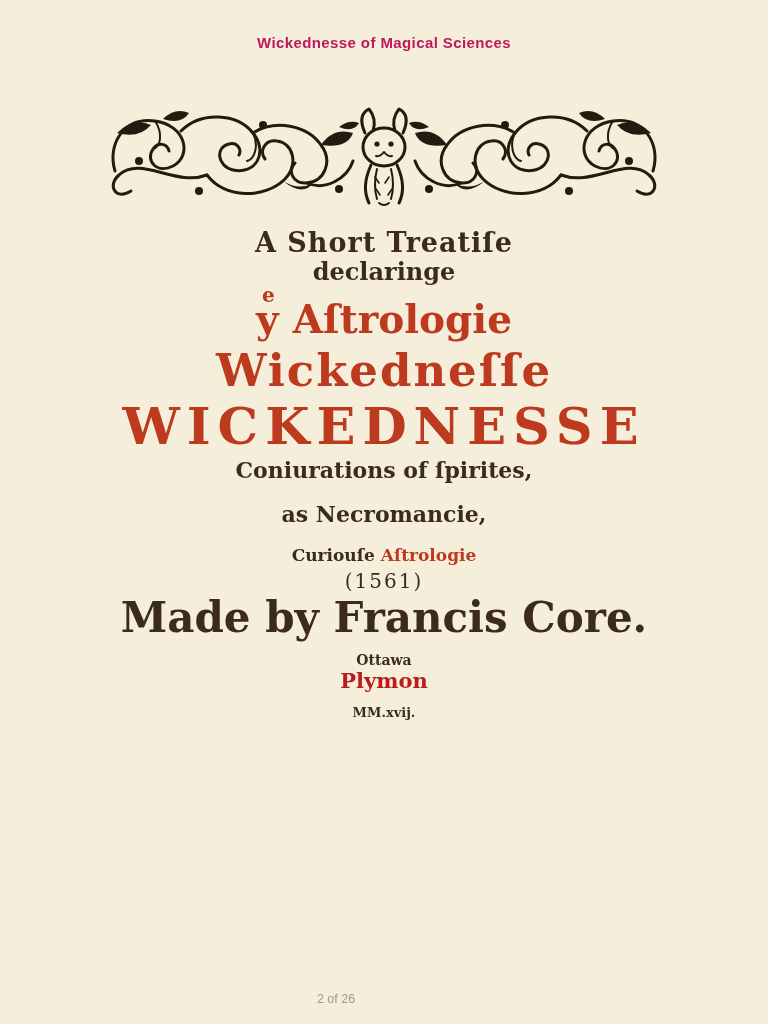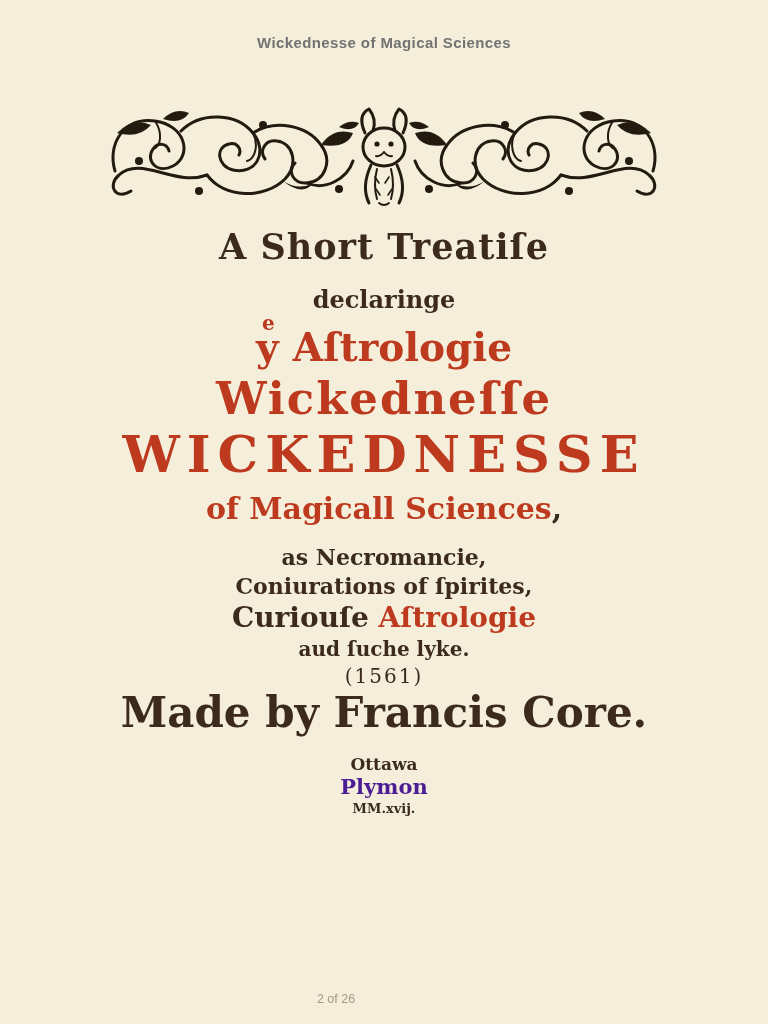--- a/index.html
+++ b/index.html
@@ -8,54 +8,54 @@
     background:#f4eedb;
     font-family:"DejaVu Serif","Liberation Serif",serif;
     position:relative;
     overflow:hidden;
   }
   .reader-header{
     position:absolute;top:34px;left:0;width:768px;
     text-align:center;
     font-family:"Liberation Sans","DejaVu Sans",sans-serif;
     font-weight:bold;font-size:15px;letter-spacing:.4px;
-    color:#737373;
+    color:#be185d;
   }
   .reader-footer{
     position:absolute;bottom:18px;left:0;width:672px;
     text-align:center;
     font-family:"Liberation Sans","DejaVu Sans",sans-serif;
     font-size:12.5px;color:#a29a86;
   }
   .page{
     position:absolute;top:0;left:0;width:768px;height:1024px;
     display:flex;flex-direction:column;align-items:center;
   }
   .ornament-wrap{margin-top:103px;width:562px;height:106px;}
   .ornament-wrap svg{display:block;width:100%;height:100%;}
   .tp{color:#3c2b1c;text-align:center;line-height:1;}
   .ink{color:#3c2b1c;}
   .red{color:#bd3a1e;}
-  .olive{color:#4c1d95;}
+  .olive{color:#b91c1c;}
   .gothic{font-family:"DejaVu Serif","Liberation Serif",serif;font-weight:bold;}
-  .l-treatise{margin-top:20px;font-size:35px;letter-spacing:1px;}
-  .l-declaringe{margin-top:24px;font-size:24px;}
+  .l-treatise{margin-top:20px;font-size:27px;letter-spacing:1px;}
+  .l-declaringe{margin-top:4px;font-size:24px;}
   .l-detestable{margin-top:16px;font-size:39px;}
   .l-wick-lower{margin-top:9px;font-size:45px;letter-spacing:2px;}
   .l-wick-caps{margin-top:8px;font-size:51px;letter-spacing:7px;white-space:nowrap;}
   .l-magicall{margin-top:14px;font-size:30px;}
   .l-necro{margin-top:22px;font-size:22px;}
   .l-coniur{margin-top:7px;font-size:22px;}
-  .l-curiouse{margin-top:7px;font-size:28px;}
+  .l-curiouse{margin-top:22px;font-size:17px;}
   .l-suche{margin-top:7px;font-size:20px;}
   .l-year{margin-top:7px;font-size:20px;font-weight:normal;letter-spacing:2px;}
   .l-madeby{margin-top:6px;font-size:42px;}
-  .l-city{margin-top:22px;font-size:17px;}
+  .l-city{margin-top:14px;font-size:14px;}
   .l-publisher{margin-top:3px;font-size:21px;}
-  .l-impyear{margin-top:5px;font-size:13px;}
+  .l-impyear{margin-top:15px;font-size:13px;}
   .ye{position:relative;display:inline-block;margin-right:14px;}
   .ye-sup{position:absolute;left:6px;top:-15px;font-size:20px;}
 </style>
 </head>
 <body>
 
 <div class="reader-header">Wickednesse of Magical Sciences</div>
 
 <div class="page">
 
@@ -101,32 +101,28 @@
   <div class="tp gothic l-treatise">A Short Treatiſe</div>
   <div class="tp gothic l-declaringe">declaringe</div>
 
   <div class="tp gothic l-detestable red">
     <span class="ye"><span class="ye-sup">e</span><span>y</span></span><span>Aſtrologie</span>
   </div>
 
   <div class="tp gothic l-wick-lower red">Wickedneſſe</div>
   <div class="tp gothic l-wick-caps red">WICKEDNESSE</div>
 
-  <div class="tp gothic l-magicall">
-    <span class="red">of Magicall Sciences</span><span class="ink">,</span>
-  </div>
 
+  <div class="tp gothic l-coniur">Coniurations of ſpirites,</div>
   <div class="tp gothic l-necro">as Necromancie,</div>
-  <div class="tp gothic l-coniur">Coniurations of ſpirites,</div>
 
   <div class="tp gothic l-curiouse">
     <span class="ink">Curiouſe </span><span class="red">Aſtrologie</span>
   </div>
 
-  <div class="tp gothic l-suche">aud ſuche lyke.</div>
   <div class="tp l-year">(1561)</div>
   <div class="tp gothic l-madeby">Made by Francis Core.</div>
 
   <div class="tp gothic l-city">Ottawa</div>
   <div class="tp gothic l-publisher olive">Plymon</div>
   <div class="tp gothic l-impyear">MM.xvij.</div>
 
 </div>
 
 <div class="reader-footer">2 of 26</div>

